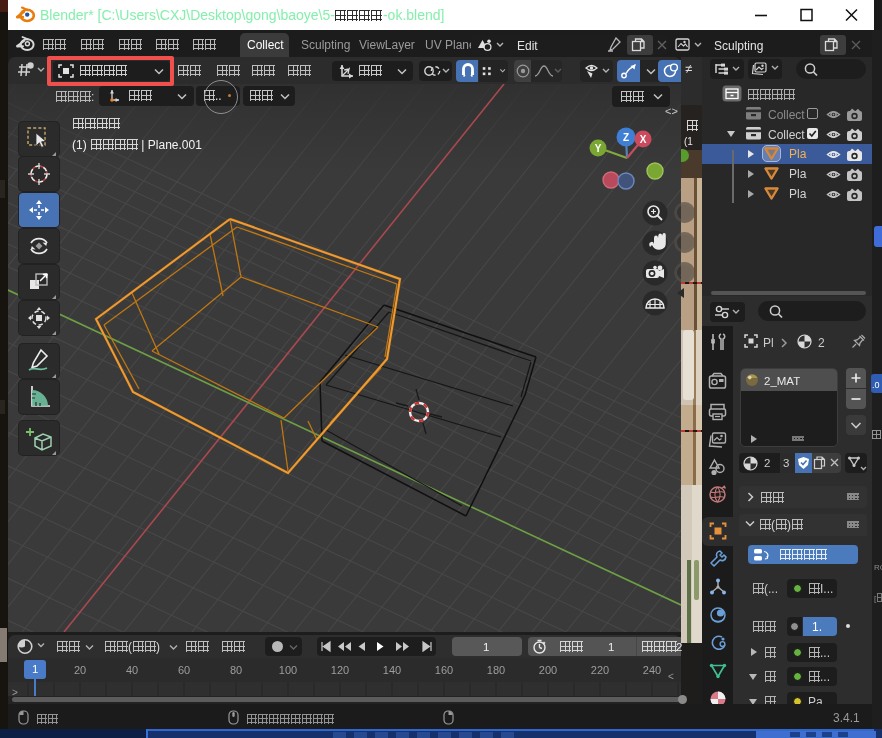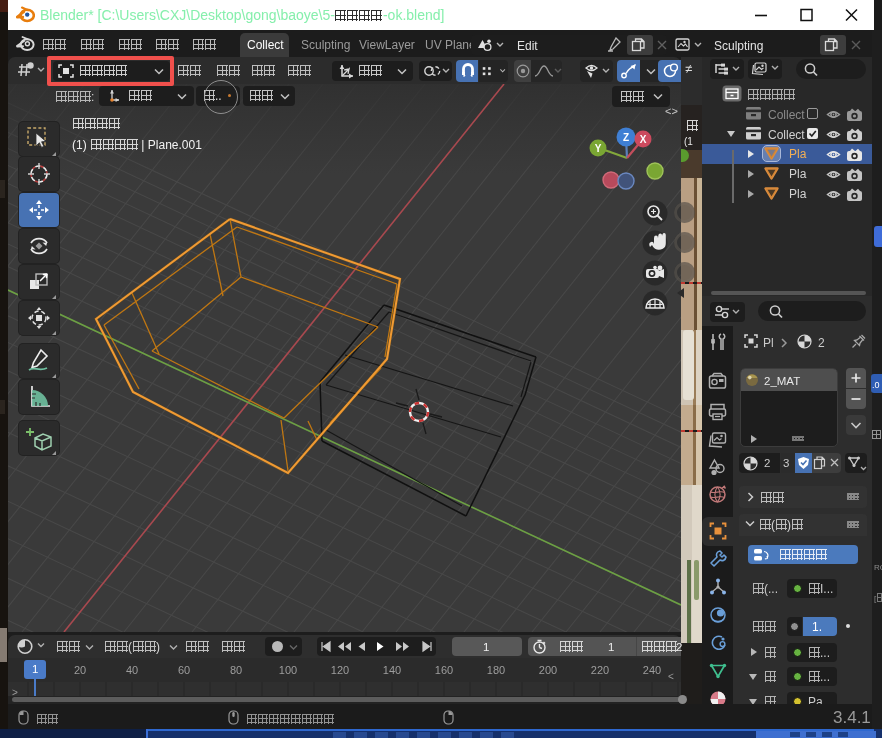--- a/index.html
+++ b/index.html
@@ -847,21 +847,21 @@
 <div class="lbl" style="left:36px;top:712px;color:#a8a8a8;font-size:11px"><i class="cj s10"></i><i class="cj s10"></i></div>
 <svg class="ab" style="left:228px;top:710px" width="11" height="15" viewBox="0 0 11 15">
     <rect x="1" y="1" width="9" height="13" rx="4" fill="none" stroke="#999" stroke-width="1.2"></rect>
     <rect x="4.3" y="2" width="2.4" height="5" rx="1.2" fill="#999"></rect>
   </svg>
 <div class="lbl" style="left:246px;top:712px;color:#a8a8a8;font-size:11px"><i class="cj s10"></i><i class="cj s10"></i><i class="cj s10"></i><i class="cj s10"></i><i class="cj s10"></i><i class="cj s10"></i><i class="cj s10"></i><i class="cj s10"></i></div>
 <svg class="ab" style="left:443px;top:710px" width="11" height="15" viewBox="0 0 11 15">
     <rect x="1" y="1" width="9" height="13" rx="4" fill="none" stroke="#999" stroke-width="1.2"></rect>
     <path d="M5.5 1 A4 4 0 0 1 9.5 5 L5.5 5 Z" fill="#999"></path>
   </svg>
-<div class="lbl" style="left:833px;top:711px;color:#9a9a9a;font-size:17px">3.4.1</div>
+<div class="lbl" style="left:833px;top:711px;color:#9a9a9a;font-size:12px">3.4.1</div>
 <div class="ab" style="left:874px;top:0;width:8px;height:30px;background:#1a1a1a"></div>
 <div class="ab" style="left:872px;top:30px;width:10px;height:708px;background:#1e1e1e"></div>
 <div class="ab" style="left:874px;top:226px;width:8px;height:21px;background:#3f6cd8;border-radius:3px 0 0 3px"></div>
 <div class="ab" style="left:871px;top:374px;width:11px;height:19px;background:#2f5db3;border-radius:3px 0 0 3px"></div>
 <div class="lbl" style="left:872px;top:378px;color:#fff;font-size:9px">.0</div>
 <div class="lbl" style="left:872px;top:428px;color:#a8a8a8;font-size:9px"><i class="cj s9"></i></div>
 <div class="lbl" style="left:874px;top:561px;color:#8a8a8a;font-size:8px">RO</div>
 <div class="lbl" style="left:874px;top:592px;color:#8a8a8a;font-size:8px">[<i class="cj s9"></i></div>
 <div class="ab" style="left:0;top:729px;width:882px;height:9px;background:#15306b"></div>
 <div class="ab" style="left:8px;top:729px;width:866px;height:2px;background:#2e68d0"></div>

